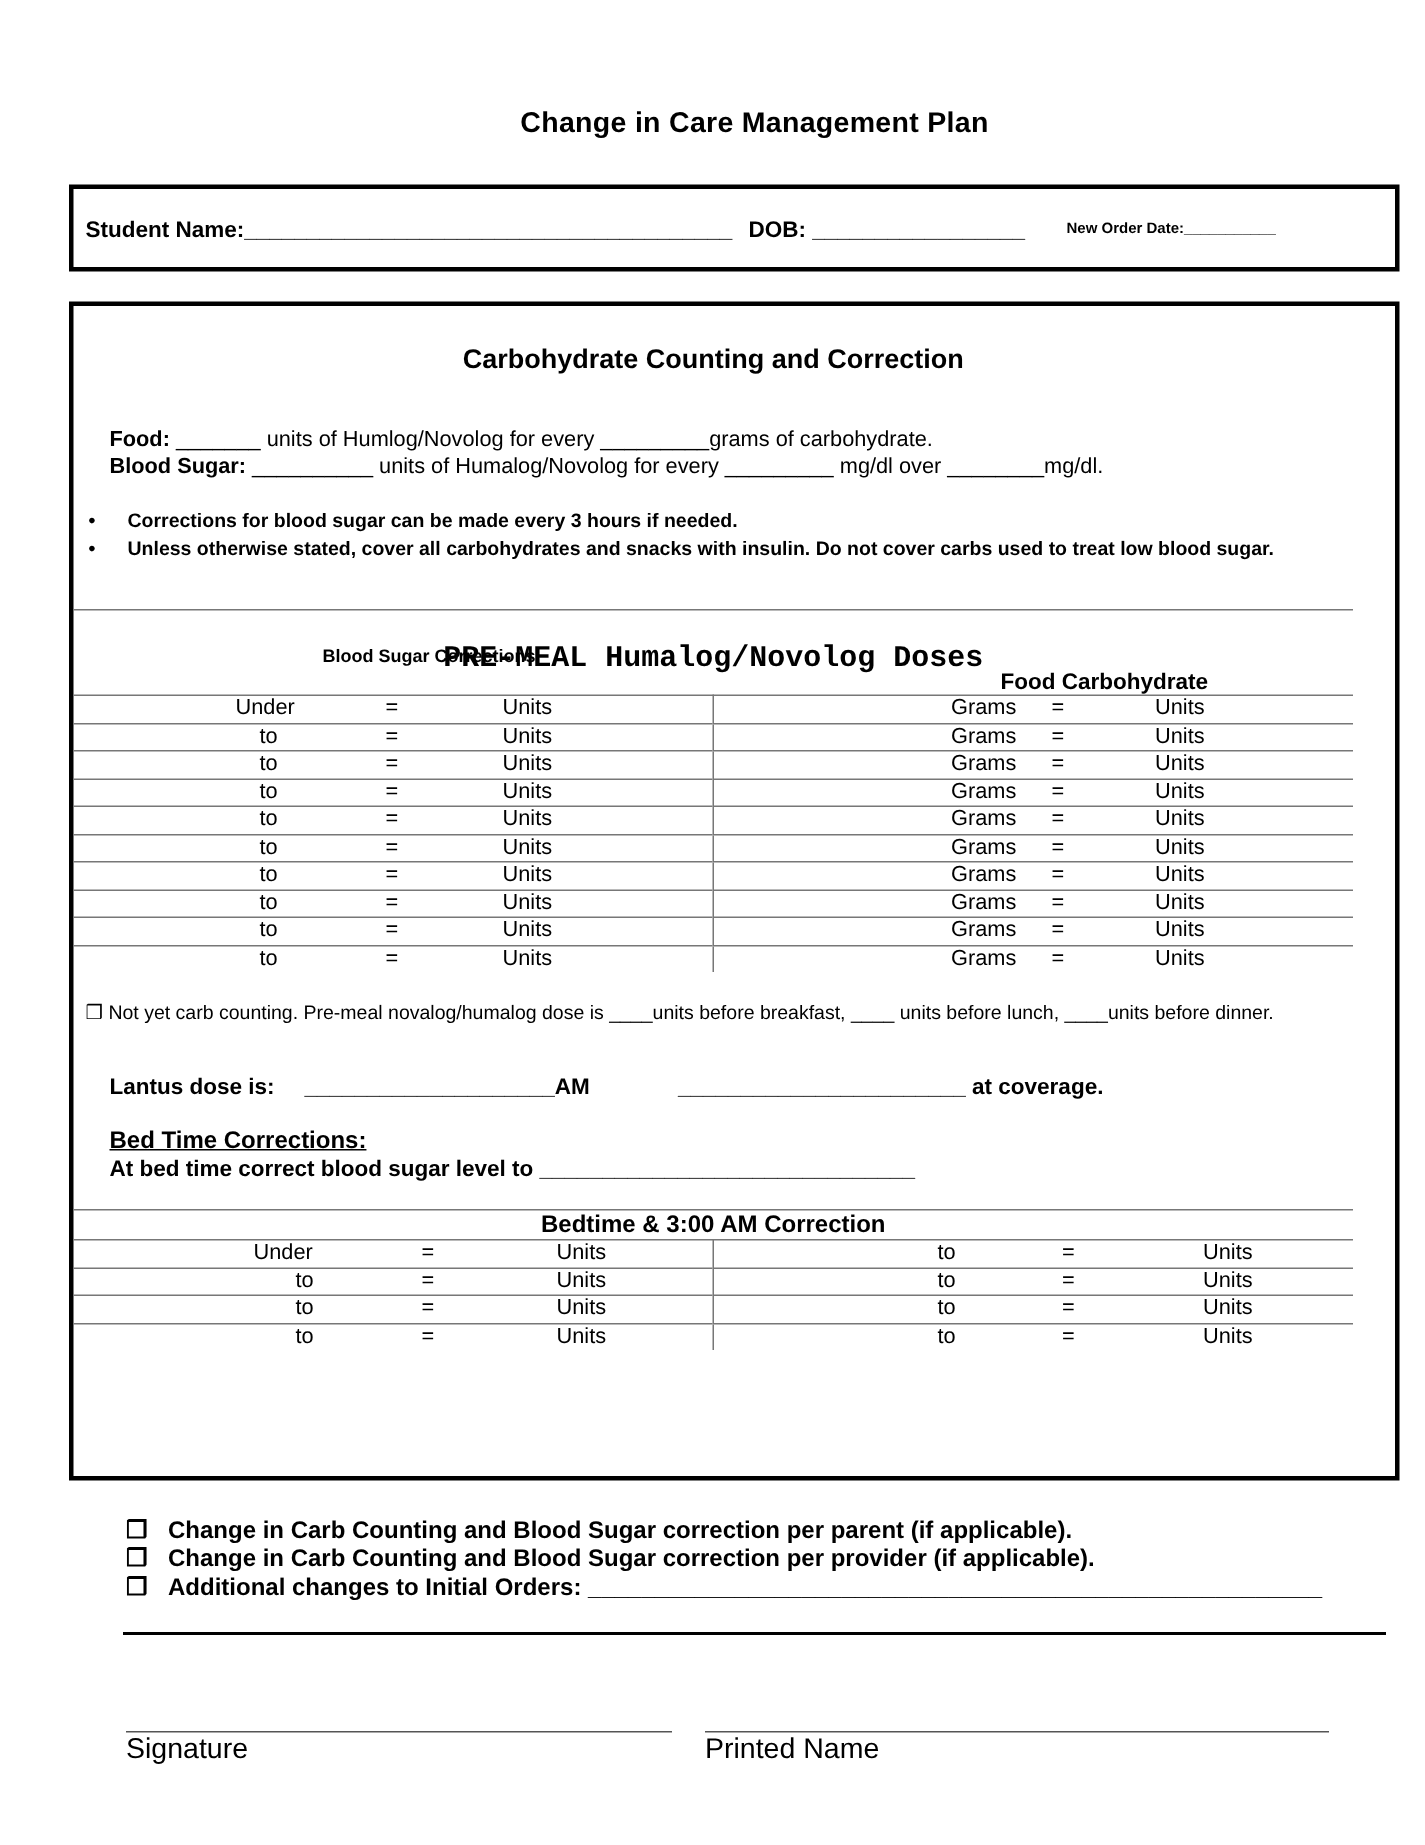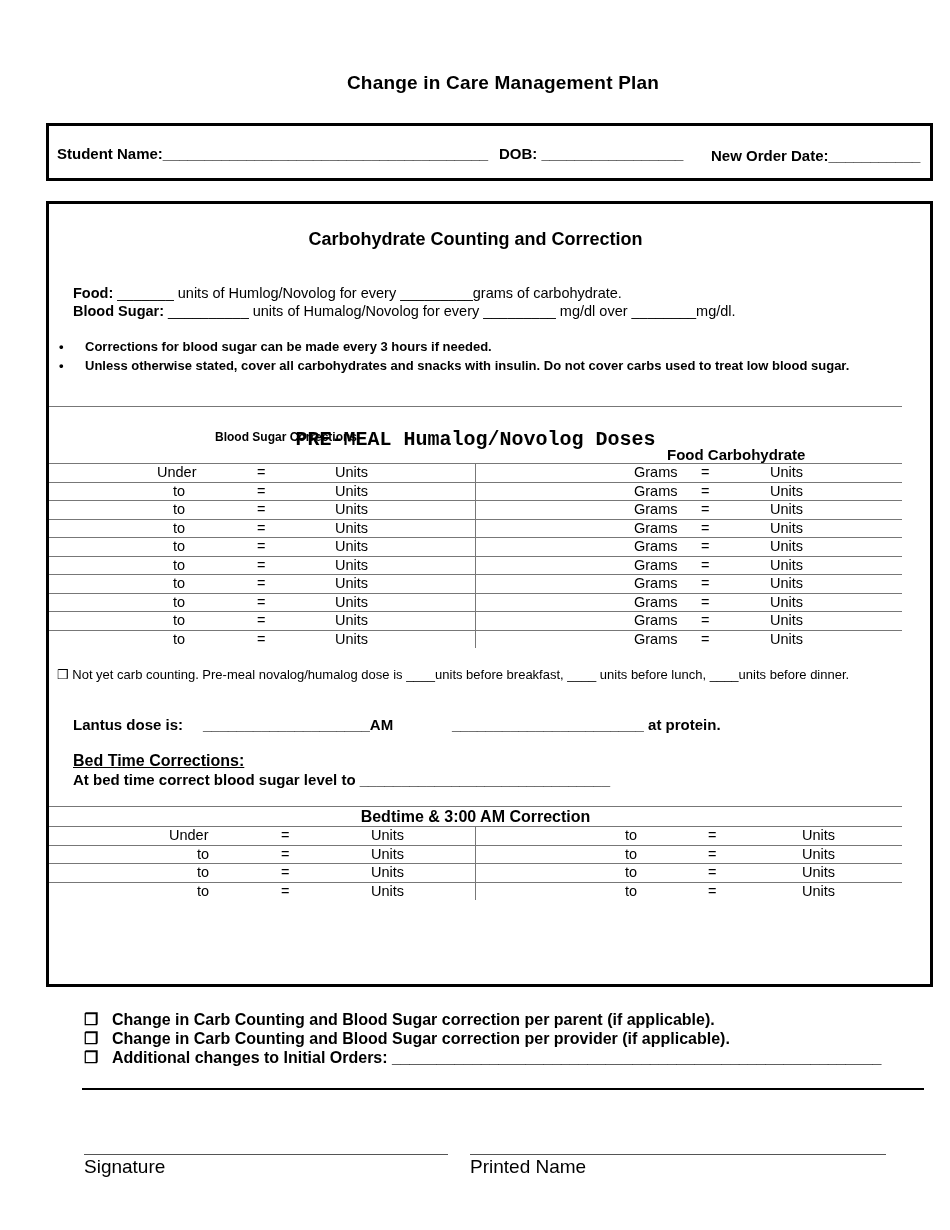--- a/index.html
+++ b/index.html
@@ -31,21 +31,21 @@
 <div class="abs title">Change in Care Management Plan</div>
 
 <div class="abs box1">
   <div class="row" style="left:8px;">
     <span>Student Name:</span><span>_______________________________________</span>
   </div>
   <div class="row" style="left:450px;">
     <span>DOB:</span>
     <span>_________________</span>
   </div>
-  <div class="row" style="left:662px; font-size:15px; top:21px;">
+  <div class="row" style="left:662px; font-size:10px; top:21px;">
     <span>New Order Date:</span><span>___________</span>
   </div>
 </div>
 
 <div class="abs box2">
   <div class="h2" style="top:25px; font-size:18px;">Carbohydrate Counting and Correction</div>
 
   <div class="line" style="left:8px; top:81px;">
     <span class="b">Food:</span>
     <span>_______ units of Humlog/Novolog for every _________grams of carbohydrate.</span>
@@ -199,21 +199,21 @@
     <span>❒</span>
     <span>Not yet carb counting.  Pre-meal novalog/humalog dose is ____units before breakfast, ____ units before lunch, ____units before dinner.</span>
   </div>
 
   <div class="line b" style="left:8px; top:512px; font-size:15px;">Lantus dose is:</div>
   <div class="line b" style="left:138px; top:512px; font-size:15px;">
     <span>____________________</span><span>AM</span>
   </div>
   <div class="line b" style="left:387px; top:512px; font-size:15px;">
     <span>_______________________</span>
-    <span>at protein.</span>
+    <span>at coverage.</span>
   </div>
 
   <div class="line b" style="left:8px; top:548px; font-size:16px; text-decoration:underline;">Bed Time Corrections:</div>
   <div class="line b" style="left:8px; top:567px; font-size:15px;">At bed time correct blood sugar level to ______________________________</div>
 
   <div class="hr" style="top:602px;"></div>
   <div class="h2" style="top:604px; font-size:16px;">Bedtime &amp; 3:00 AM Correction</div>
 
   <table class="grid" style="top:622px;">
     <tbody id="bedtime-body">

